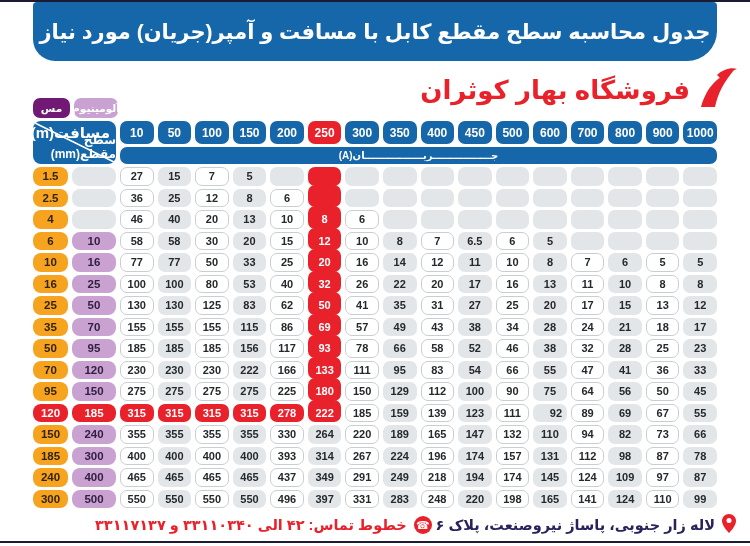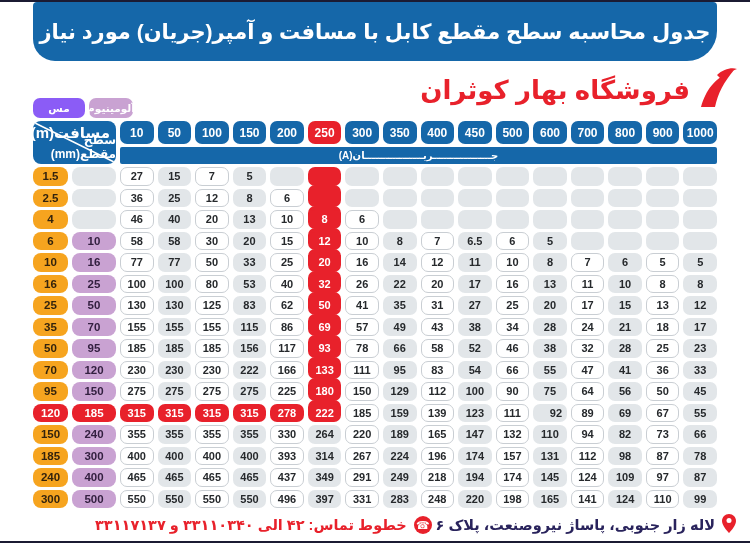--- a/index.html
+++ b/index.html
@@ -21,36 +21,36 @@
 
   
   .sub-block{position:absolute;right:296px;top:64px;text-align:right;direction:rtl;}
   .sub-block .dealers{color:#e8212b;font-size:15px;margin-bottom:5px;}
   .sub-block .products{color:#2b2b2b;font-size:14px;}
 
   
   .legend{position:absolute;left:33px;top:98px;display:flex;gap:4px;}
   .chip{height:20px;border-radius:7px;display:flex;align-items:center;justify-content:center;
         color:#fff;font-size:10.5px;direction:rtl;}
-  .chip-copper{width:52px;background:#8b5cf6;}
+  .chip-copper{width:37px;background:#701a75;}
   .chip-alum{width:44px;background:#c9a2d2;}
 
   
   .table{position:absolute;left:33px;top:121px;width:684px;display:grid;
          grid-template-columns:35px 44px repeat(16,1fr);
          grid-template-rows:23px 17px repeat(16,18.5px);
          column-gap:4px;row-gap:3px;}
   .corner{grid-column:1/3;grid-row:1/3;background:#1567a9;border-radius:8px;position:relative;overflow:hidden;}
   .corner svg{position:absolute;left:0;top:0;}
   .corner .c-top{position:absolute;top:3px;right:6px;color:#fff;font-size:15px;direction:rtl;}
   .corner .c-bottom{position:absolute;bottom:3px;left:5px;color:#fff;font-size:12px;direction:rtl;}
   .dist-chip{grid-row:1;background:#1567a9;border-radius:7px;color:#fff;font-size:12px;
              display:flex;align-items:center;justify-content:center;}
   .dist-chip.red{background:#e8212b;}
-  .current-band{grid-column:3/19;grid-row:2;background:#1567a9;border-radius:2px;color:#fff;
+  .current-band{grid-column:3/19;grid-row:2;background:#1567a9;border-radius:7px;color:#fff;
                 font-size:10px;display:flex;align-items:center;justify-content:center;direction:rtl;overflow:hidden;white-space:nowrap;}
 
   .cell{display:flex;align-items:center;justify-content:center;font-size:11px;border-radius:7px;color:#26292c;}
   .cell.light{background:#fff;border:1px solid #c9ced3;}
   .cell.shade{background:#e2e6e9;}
   .cell.empty{background:#e2e6e9;}
   .cell.red-cell{background:#e8212b;color:#fff;border:none;}
   .cell.bleed{box-shadow:0 -4px 0 0 #e8212b;}
   .lbl{display:flex;align-items:center;justify-content:center;border-radius:8px;font-size:11.5px;}
   .lbl-cu{background:#f6a41f;color:#33230d;}

